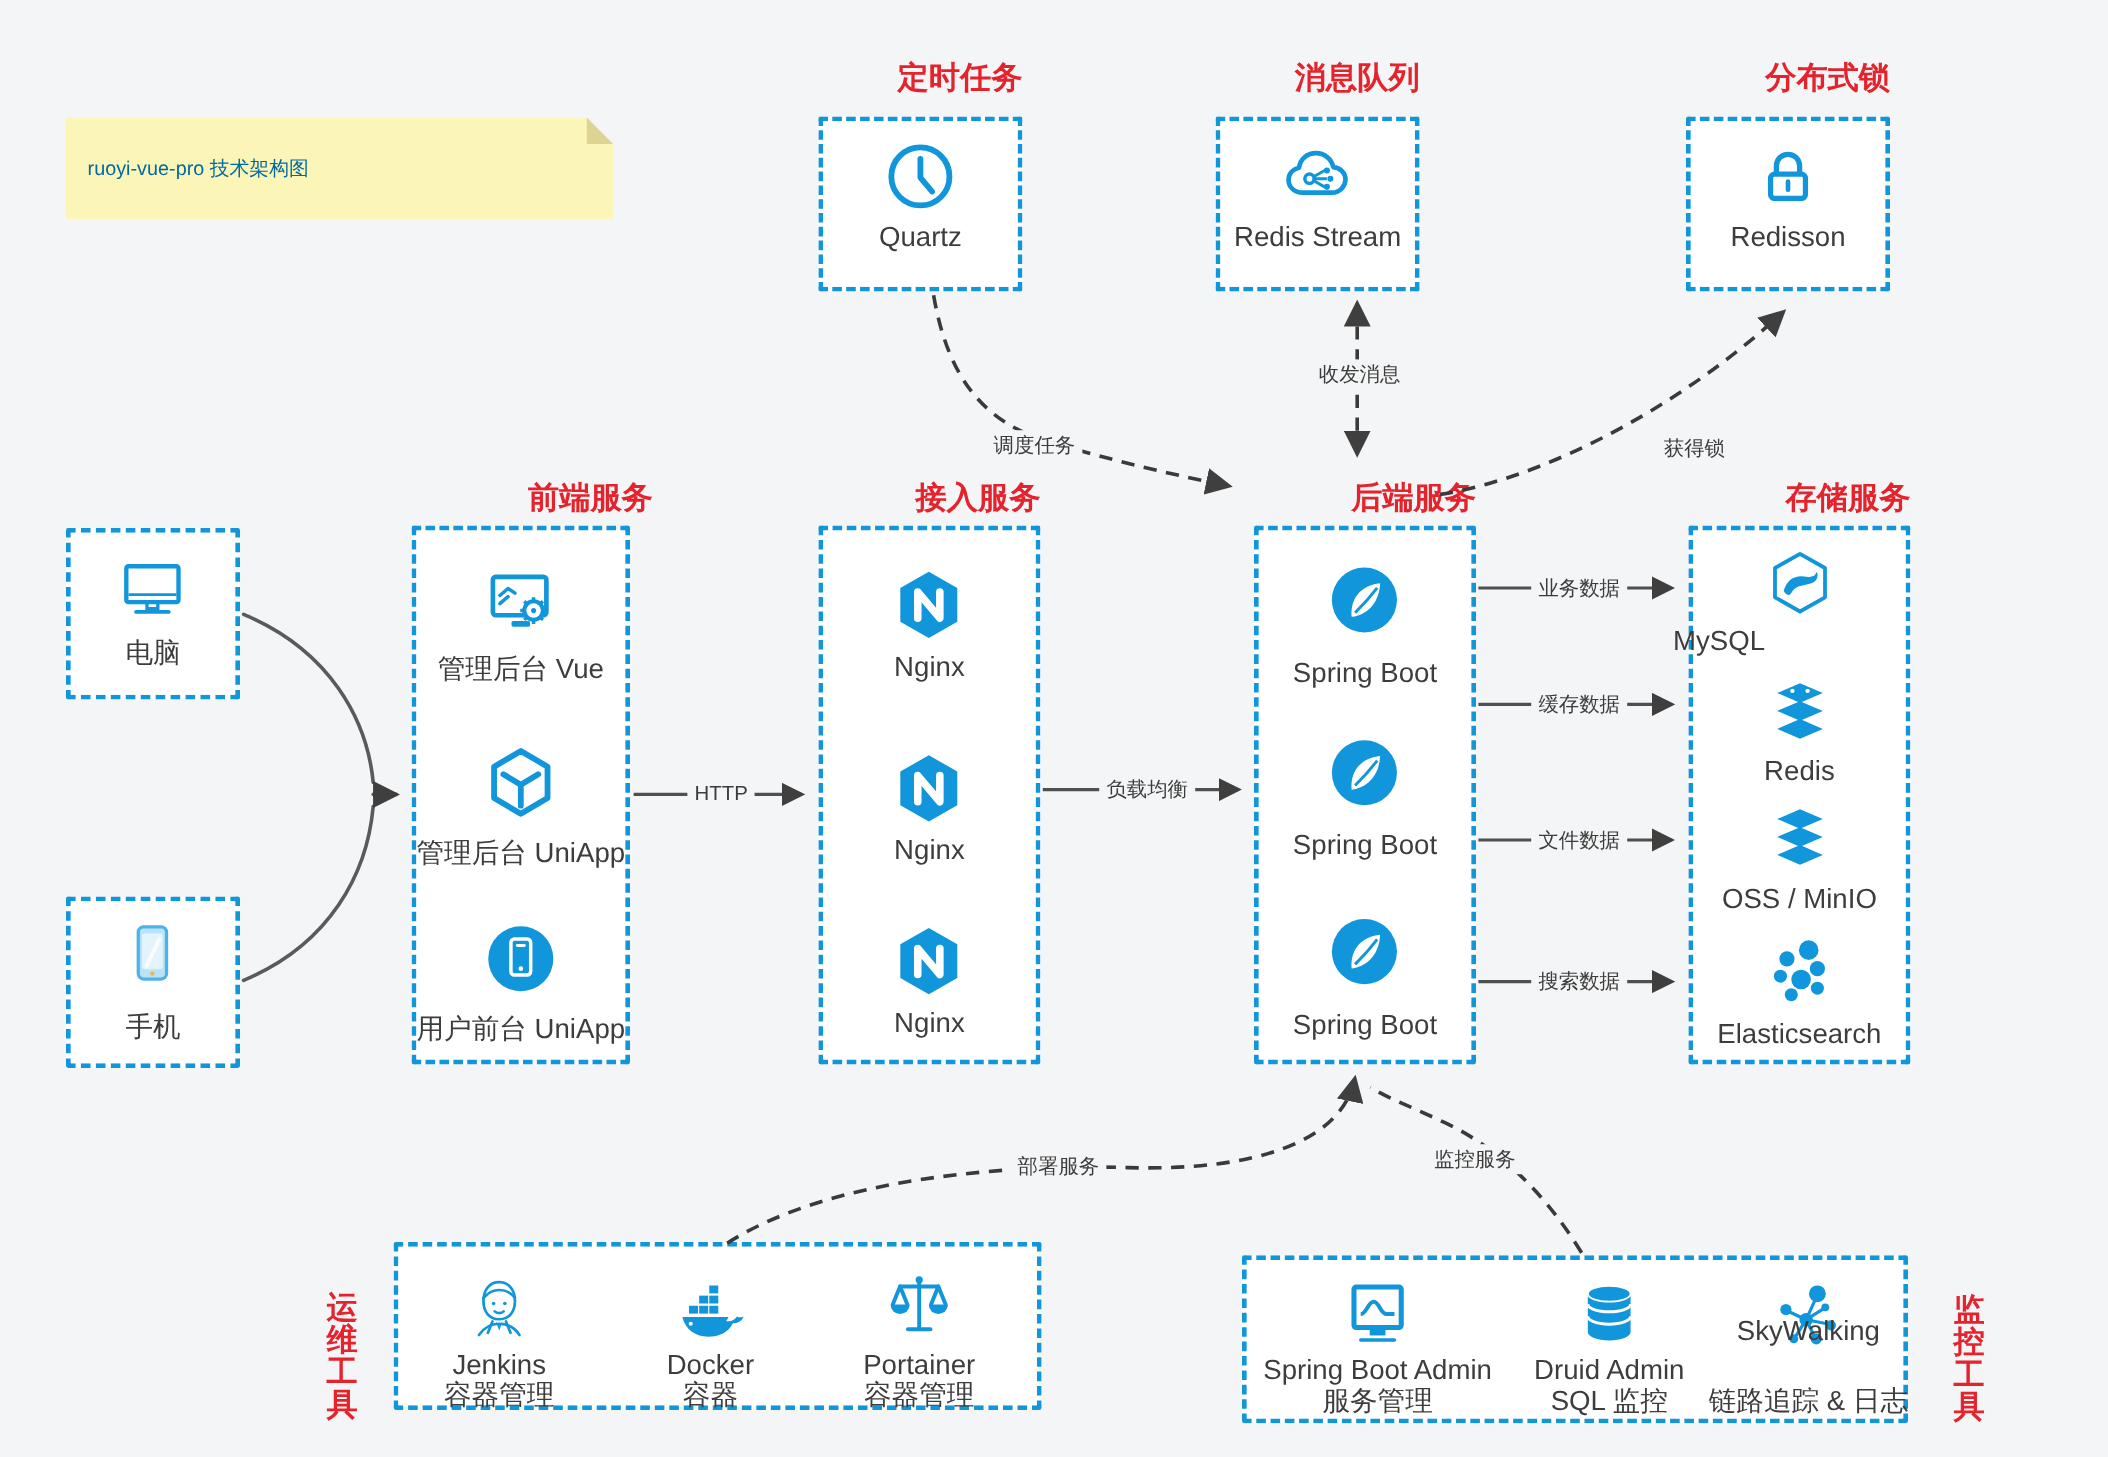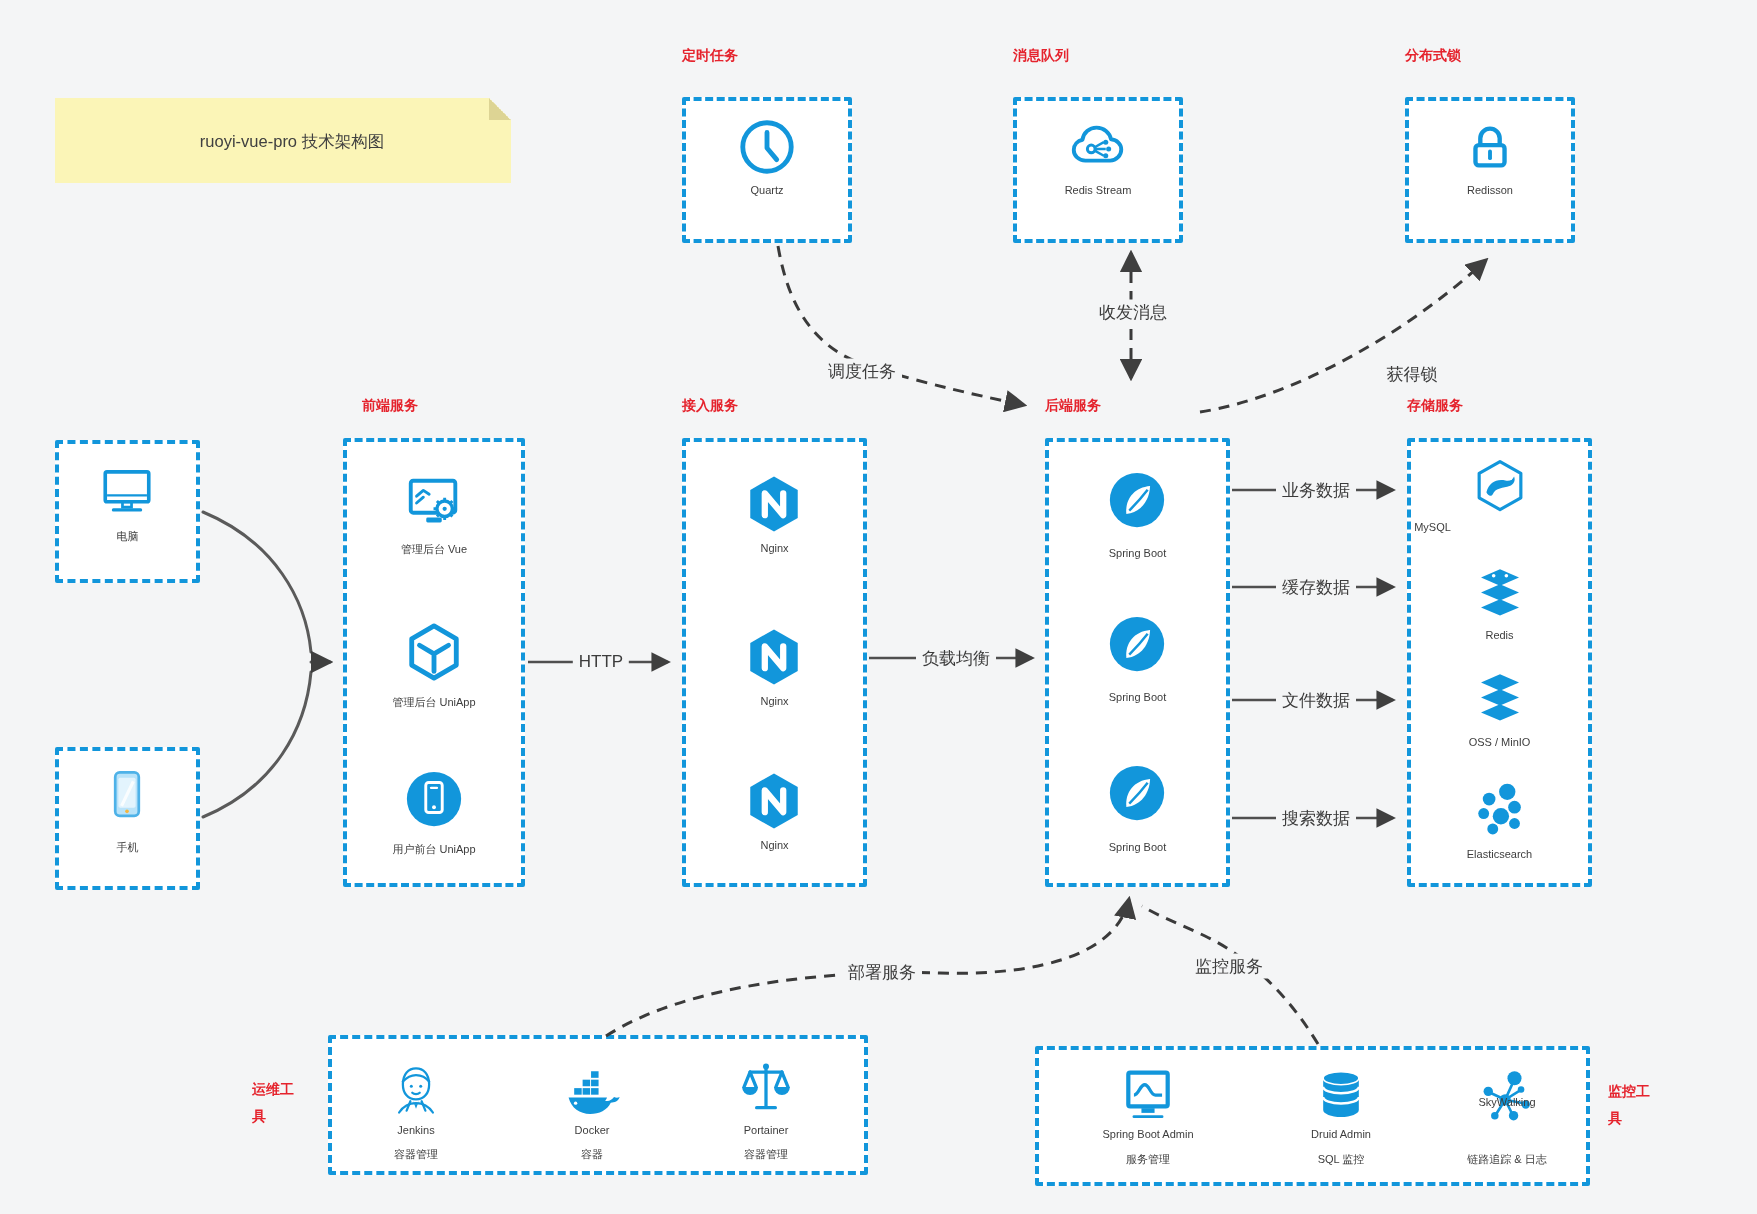--- a/index.html
+++ b/index.html
@@ -6,33 +6,33 @@
     --blue:#1296db;
     --red:#e5232d;
     --ink:#3d3d3d;
     --bg:#f4f5f6;
     --arrow:#3f3f3f;
   }
   html,body{margin:0;padding:0;background:var(--bg);}
   body{font-family:"Liberation Sans","DejaVu Sans",sans-serif;}
   #canvas{position:relative;width:1757px;height:1214px;background:var(--bg);overflow:hidden;}
   .dbox{position:absolute;border:4px dashed var(--blue);background:#fff;border-radius:2px;box-sizing:border-box;z-index:1;}
-  .rtitle{position:absolute;color:var(--red);font-weight:bold;font-size:14px;text-align:left;z-index:2;white-space:nowrap;}
+  .rtitle{position:absolute;color:var(--red);font-weight:bold;font-size:26px;text-align:right;z-index:2;white-space:nowrap;}
   .rtitle.side{white-space:normal;word-break:break-all;line-height:27px;width:46px;}
-  .ilabel{position:absolute;color:var(--ink);font-size:11px;text-align:center;white-space:nowrap;z-index:2;}
+  .ilabel{position:absolute;color:var(--ink);font-size:23px;text-align:center;white-space:nowrap;z-index:2;}
   .elabel{position:absolute;transform:translate(-50%,-50%);background:var(--bg);color:#3c3c3c;
           font-size:17px;padding:1px 6px;white-space:nowrap;z-index:5;}
   .icon{position:absolute;z-index:2;}
   svg.arrows{position:absolute;left:0;top:0;z-index:3;pointer-events:none;}
   #note{position:absolute;left:55px;top:98px;width:456px;height:85px;background:#fbf5b7;z-index:2;
         clip-path:polygon(0 0,calc(100% - 22px) 0,100% 22px,100% 100%,0 100%);
         display:flex;flex-direction:column;justify-content:center;padding-left:18px;box-sizing:border-box;}
   #note::after{content:'';position:absolute;top:0;right:0;width:22px;height:22px;
         background:linear-gradient(225deg,transparent 50%,#ddd494 50%);}
-  #note div{font-size:16.5px;color:#404040;line-height:24px;text-align:center;}
+  #note div{font-size:16.5px;color:#0369a1;line-height:24px;}
 </style>
 </head>
 <body>
 
 <div id="canvas">
 
   <div id="note">
     <div>ruoyi-vue-pro 技术架构图</div>
   </div>
 

